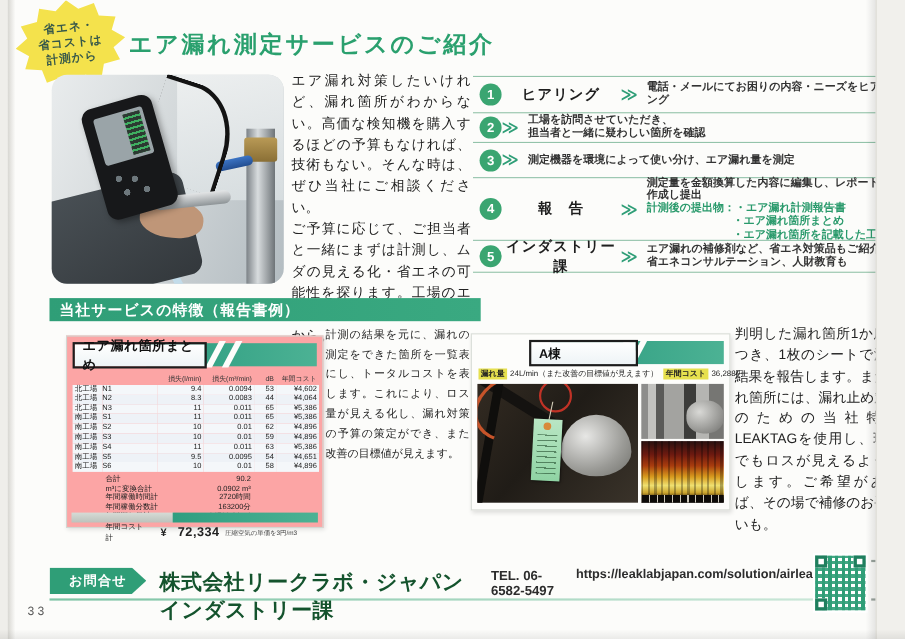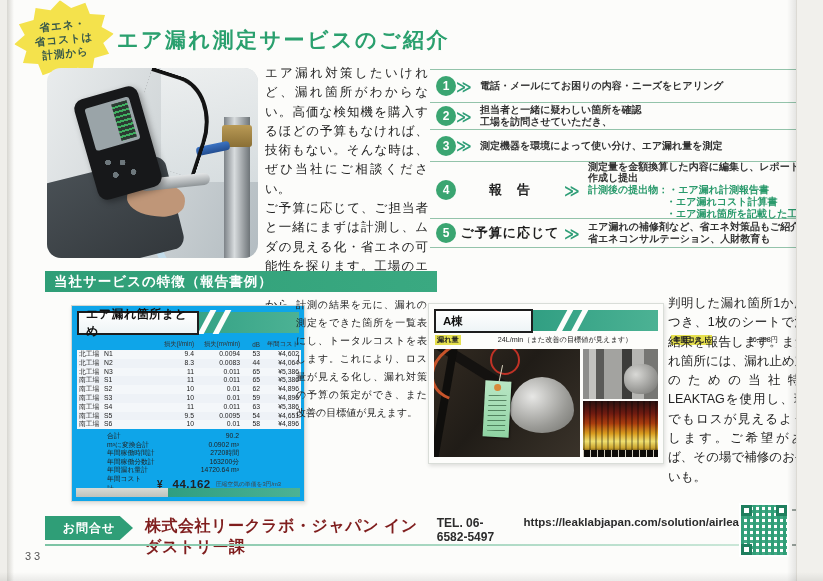--- a/index.html
+++ b/index.html
@@ -62,21 +62,21 @@
   
   .ribbon{position:relative;height:24px;margin:5px 5px 0 5px;}
   .ribbon .band{position:absolute;left:30%;right:0;top:1px;bottom:2px;background:linear-gradient(90deg,#2a9a7e,#4cb294);}
   .ribbon .stripe{position:absolute;top:-1px;bottom:1px;width:6px;background:#fdfdfb;transform:skewX(-28deg);}
   .ribbon .s1{left:57%;}
   .ribbon .s2{left:64%;}
   .ribbon .labelbox{position:absolute;left:0;top:0;bottom:0;background:linear-gradient(180deg,#ffffff,#eef4f6);
     border:2px solid #1d1d1d;display:flex;align-items:center;padding:0 7px;font-weight:bold;color:#111;box-sizing:border-box;}
 
   
-  .report-card{position:absolute;left:71px;top:305px;width:234px;height:197px;background:#0ea5e9;
+  .report-card{position:absolute;left:60px;top:305px;width:234px;height:175px;background:#fca5a5;
     border:1px solid #d3d7d2;box-shadow:1px 2px 4px rgba(0,0,0,.12);box-sizing:border-box;}
   .report-card .labelbox{width:55%;font-size:12px;letter-spacing:0.5px;}
   .rtable{position:absolute;left:5px;right:5px;top:34px;border-collapse:collapse;width:224px;table-layout:fixed;}
   .rtable th{font-size:6.3px;font-weight:normal;color:#333;text-align:right;padding:0 2px 1px 0;}
   .rtable td{font-size:6.8px;color:#222;padding:0 2px 0 0;height:8.8px;line-height:8.8px;}
   .rtable tr.data{background:#f4f7fa;}
   .rtable tr.data:nth-child(odd){background:#eef2f7;}
   .rtable td.loc{text-align:left;padding-left:2px;}
   .rtable td.id{text-align:left;}
   .rtable td.num{text-align:right;}
@@ -91,22 +91,22 @@
   .rtotal .val{font-size:11.5px;font-weight:bold;letter-spacing:.5px;margin-left:10px;}
   .rtotal .note{font-size:5.8px;color:#444;margin-left:5px;}
   .rstrip-gray{position:absolute;left:4px;bottom:4px;width:40%;height:9px;background:linear-gradient(180deg,#d6dbd6,#bcc2bc);}
   .rstrip-teal{position:absolute;right:4px;bottom:4px;width:57%;height:9px;background:linear-gradient(90deg,#2f9e80,#4cb294);}
 
   .table-caption{position:absolute;left:296px;top:296px;width:131px;font-size:10px;line-height:18px;color:#222;text-align:justify;}
 
   
   .bldg-card{position:absolute;left:428px;top:303px;width:236px;height:161px;background:#fdfdfb;
     border:1px solid #d9ddd8;box-shadow:1px 2px 4px rgba(0,0,0,.12);box-sizing:border-box;}
-  .bldg-card .labelbox{width:44%;font-size:11.5px;}
-  .bldg-info{position:absolute;left:6px;right:4px;top:31px;display:flex;align-items:flex-end;font-size:7.2px;white-space:nowrap;gap:34px;}
+  .bldg-card .labelbox{width:44%;font-size:11.5px;margin-left:47px;}
+  .bldg-info{position:absolute;left:6px;right:4px;top:31px;display:flex;align-items:flex-end;font-size:7.2px;white-space:nowrap;}
   .hl{background:#e6e04e;padding:0 2px;margin-right:3px;font-weight:bold;color:#222;}
   .bldg-info .v{margin-right:5px;color:#222;}
   .bldg-photos{position:absolute;left:5px;right:5px;top:45px;bottom:6px;display:flex;gap:3px;}
   .ph-left{position:relative;flex:0 0 146px;background:linear-gradient(130deg,#332b22 0%,#201c17 45%,#3a332a 100%);overflow:hidden;}
   .ph-left .pipe1{position:absolute;left:-10px;top:10px;width:90px;height:10px;background:#141210;transform:rotate(32deg);}
   .ph-left .pipe2{position:absolute;left:6px;top:-6px;width:8px;height:120px;background:#0f0e0c;transform:rotate(10deg);}
   .ph-left .ocable{position:absolute;left:-4px;top:-8px;width:70px;height:54px;border:3px solid #c7542a;border-radius:50%;border-right-color:transparent;border-bottom-color:transparent;transform:rotate(-20deg);}
   .ph-left .cyl{position:absolute;right:6px;top:28px;width:64px;height:56px;border-radius:50% 50% 50% 50%/60% 60% 40% 40%;background:radial-gradient(ellipse at 35% 35%,#e7e7e5,#9a9a96 60%,#6f6f6a);}
   .ph-left .tag{position:absolute;left:50px;top:32px;width:26px;height:56px;background:linear-gradient(180deg,#b9e6c4,#8fd3a3);transform:rotate(3deg);box-shadow:1px 1px 2px rgba(0,0,0,.5);}
   .ph-left .tag:before{content:"";position:absolute;left:9px;top:3px;width:7px;height:7px;border-radius:50%;background:#d8893a;}
@@ -122,21 +122,21 @@
   .ph-therm:before{content:"";position:absolute;inset:0;background:repeating-linear-gradient(90deg,rgba(0,0,0,.28) 0 2px,transparent 2px 6px);}
   .ph-therm:after{content:"";position:absolute;left:0;right:0;bottom:0;height:7px;background:#0d0b08 repeating-linear-gradient(90deg,#cfcabc 0 1px,transparent 1px 7px);}
 
   .result-note{position:absolute;left:668px;top:294px;width:152px;font-size:12.5px;line-height:19.3px;color:#222;text-align:justify;}
 
   
   .contact{position:absolute;left:45px;top:516px;width:740px;height:27px;display:flex;align-items:flex-start;}
   .contact:after{content:"";position:absolute;left:0;right:0;bottom:-3px;height:2px;background:linear-gradient(90deg,#7cc3a4,#cfe9db);}
   .contact-tag{flex:0 0 88px;height:24px;background:#2f9e77;color:#fff;font-size:12px;font-weight:bold;letter-spacing:1px;
     display:flex;align-items:center;justify-content:center;clip-path:polygon(0 0,85% 0,100% 50%,85% 100%,0 100%);}
-  .contact-company{margin-left:12px;color:#7f1d1d;font-size:16px;font-weight:bold;letter-spacing:.5px;}
+  .contact-company{margin-left:12px;color:#14532d;font-size:19px;font-weight:bold;letter-spacing:.5px;}
   .contact-tel{margin-left:16px;font-size:12px;font-weight:bold;color:#2c2c2c;}
   .contact-url{margin-left:10px;font-size:11.5px;font-weight:bold;color:#2c2c2c;}
 
   .qr{position:absolute;left:741px;top:505px;width:46px;height:50px;background:
       repeating-linear-gradient(0deg,rgba(47,158,119,.9) 0 3px,transparent 3px 6px),
       repeating-linear-gradient(90deg,#2f9e77 0 3px,#fff 3px 6px);outline:2px solid #fff;}
   .qr .fp{position:absolute;width:11px;height:11px;border:3px solid #1f7f5e;background:#fff;box-sizing:border-box;}
   .qr .fp1{left:0;top:0;}.qr .fp2{right:0;top:0;}.qr .fp3{left:0;bottom:0;}
   .crop-mark{position:absolute;left:792px;top:509px;width:7px;height:33px;border:2px solid #9aa49e;border-left:none;}
 
@@ -179,54 +179,55 @@
   </div>
 
   <div class="intro">
     <p>エア漏れ対策したいけれど、漏れ箇所がわからない。高価な検知機を購入するほどの予算もなければ、技術もない。そんな時は、ぜひ当社にご相談ください。</p>
     <p>ご予算に応じて、ご担当者と一緒にまずは計測し、ムダの見える化・省エネの可能性を探ります。工場のエア漏れ対策は、まずは計測から。</p>
   </div>
 
   <div class="steps">
     <div class="step-row r1">
       <div class="step-num">1</div>
+      <div class="step-label">ヒアリング</div>
       <div class="step-chev">≫</div>
       <div class="step-desc">
           <div>電話・メールにてお困りの内容・ニーズをヒアリング</div>
         </div>
     </div>
     <div class="step-row r2">
       <div class="step-num">2</div>
       <div class="step-chev">≫</div>
       <div class="step-desc">
+        <div>工場を訪問させていただき、</div>
         <div>担当者と一緒に疑わしい箇所を確認</div>
-        <div>工場を訪問させていただき、</div>
       </div>
     </div>
     <div class="step-row r3">
       <div class="step-num">3</div>
       <div class="step-chev">≫</div>
       <div class="step-desc">
           <div>測定機器を環境によって使い分け、エア漏れ量を測定</div>
         </div>
     </div>
     <div class="step-row r4">
       <div class="step-num">4</div>
       <div class="step-label">報　告</div>
       <div class="step-chev">≫</div>
       <div class="step-desc">
         <div>測定量を金額換算した内容に編集し、レポートを作成し提出</div>
         <div class="green">計測後の提出物：・エア漏れ計測報告書</div>
-        <div class="green indent">・エア漏れコスト計算書</div>
+        <div class="green indent">・エア漏れ箇所まとめ</div>
         <div class="green indent">・エア漏れ箇所を記載した工場図</div>
       </div>
     </div>
     <div class="step-row r5">
       <div class="step-num">5</div>
-      <div class="step-label">ご予算に応じて</div>
+      <div class="step-label">インダストリー課</div>
       <div class="step-chev">≫</div>
       <div class="step-desc">
         <div>エア漏れの補修剤など、省エネ対策品もご紹介</div>
         <div>省エネコンサルテーション、人財教育も</div>
       </div>
     </div>
   </div>
 
   <div class="section-bar">当社サービスの特徴（報告書例）</div>
 
@@ -346,21 +347,21 @@
         <span class="lb">年間稼働分数計</span>
           <span class="val">163200分</span>
         </div>
       <div class="rsum-row">
         <span class="lb">年間漏れ量計</span>
           <span class="val">14720.64 m³</span>
         </div>
       <div class="rtotal">
         <span class="lb">年間コスト計</span>
         <span class="yen">¥</span>
-        <span class="val">44,162</span>
+        <span class="val">72,334</span>
         <span class="note">圧縮空気の単価を3円/m3</span>
       </div>
     </div>
     <div class="rstrip-gray"></div>
     <div class="rstrip-teal"></div>
   </div>
 
   <div class="table-caption">計測の結果を元に、漏れの測定をできた箇所を一覧表にし、トータルコストを表します。これにより、ロス量が見える化し、漏れ対策の予算の策定ができ、また改善の目標値が見えます。</div>
 
   <div class="bldg-card">

